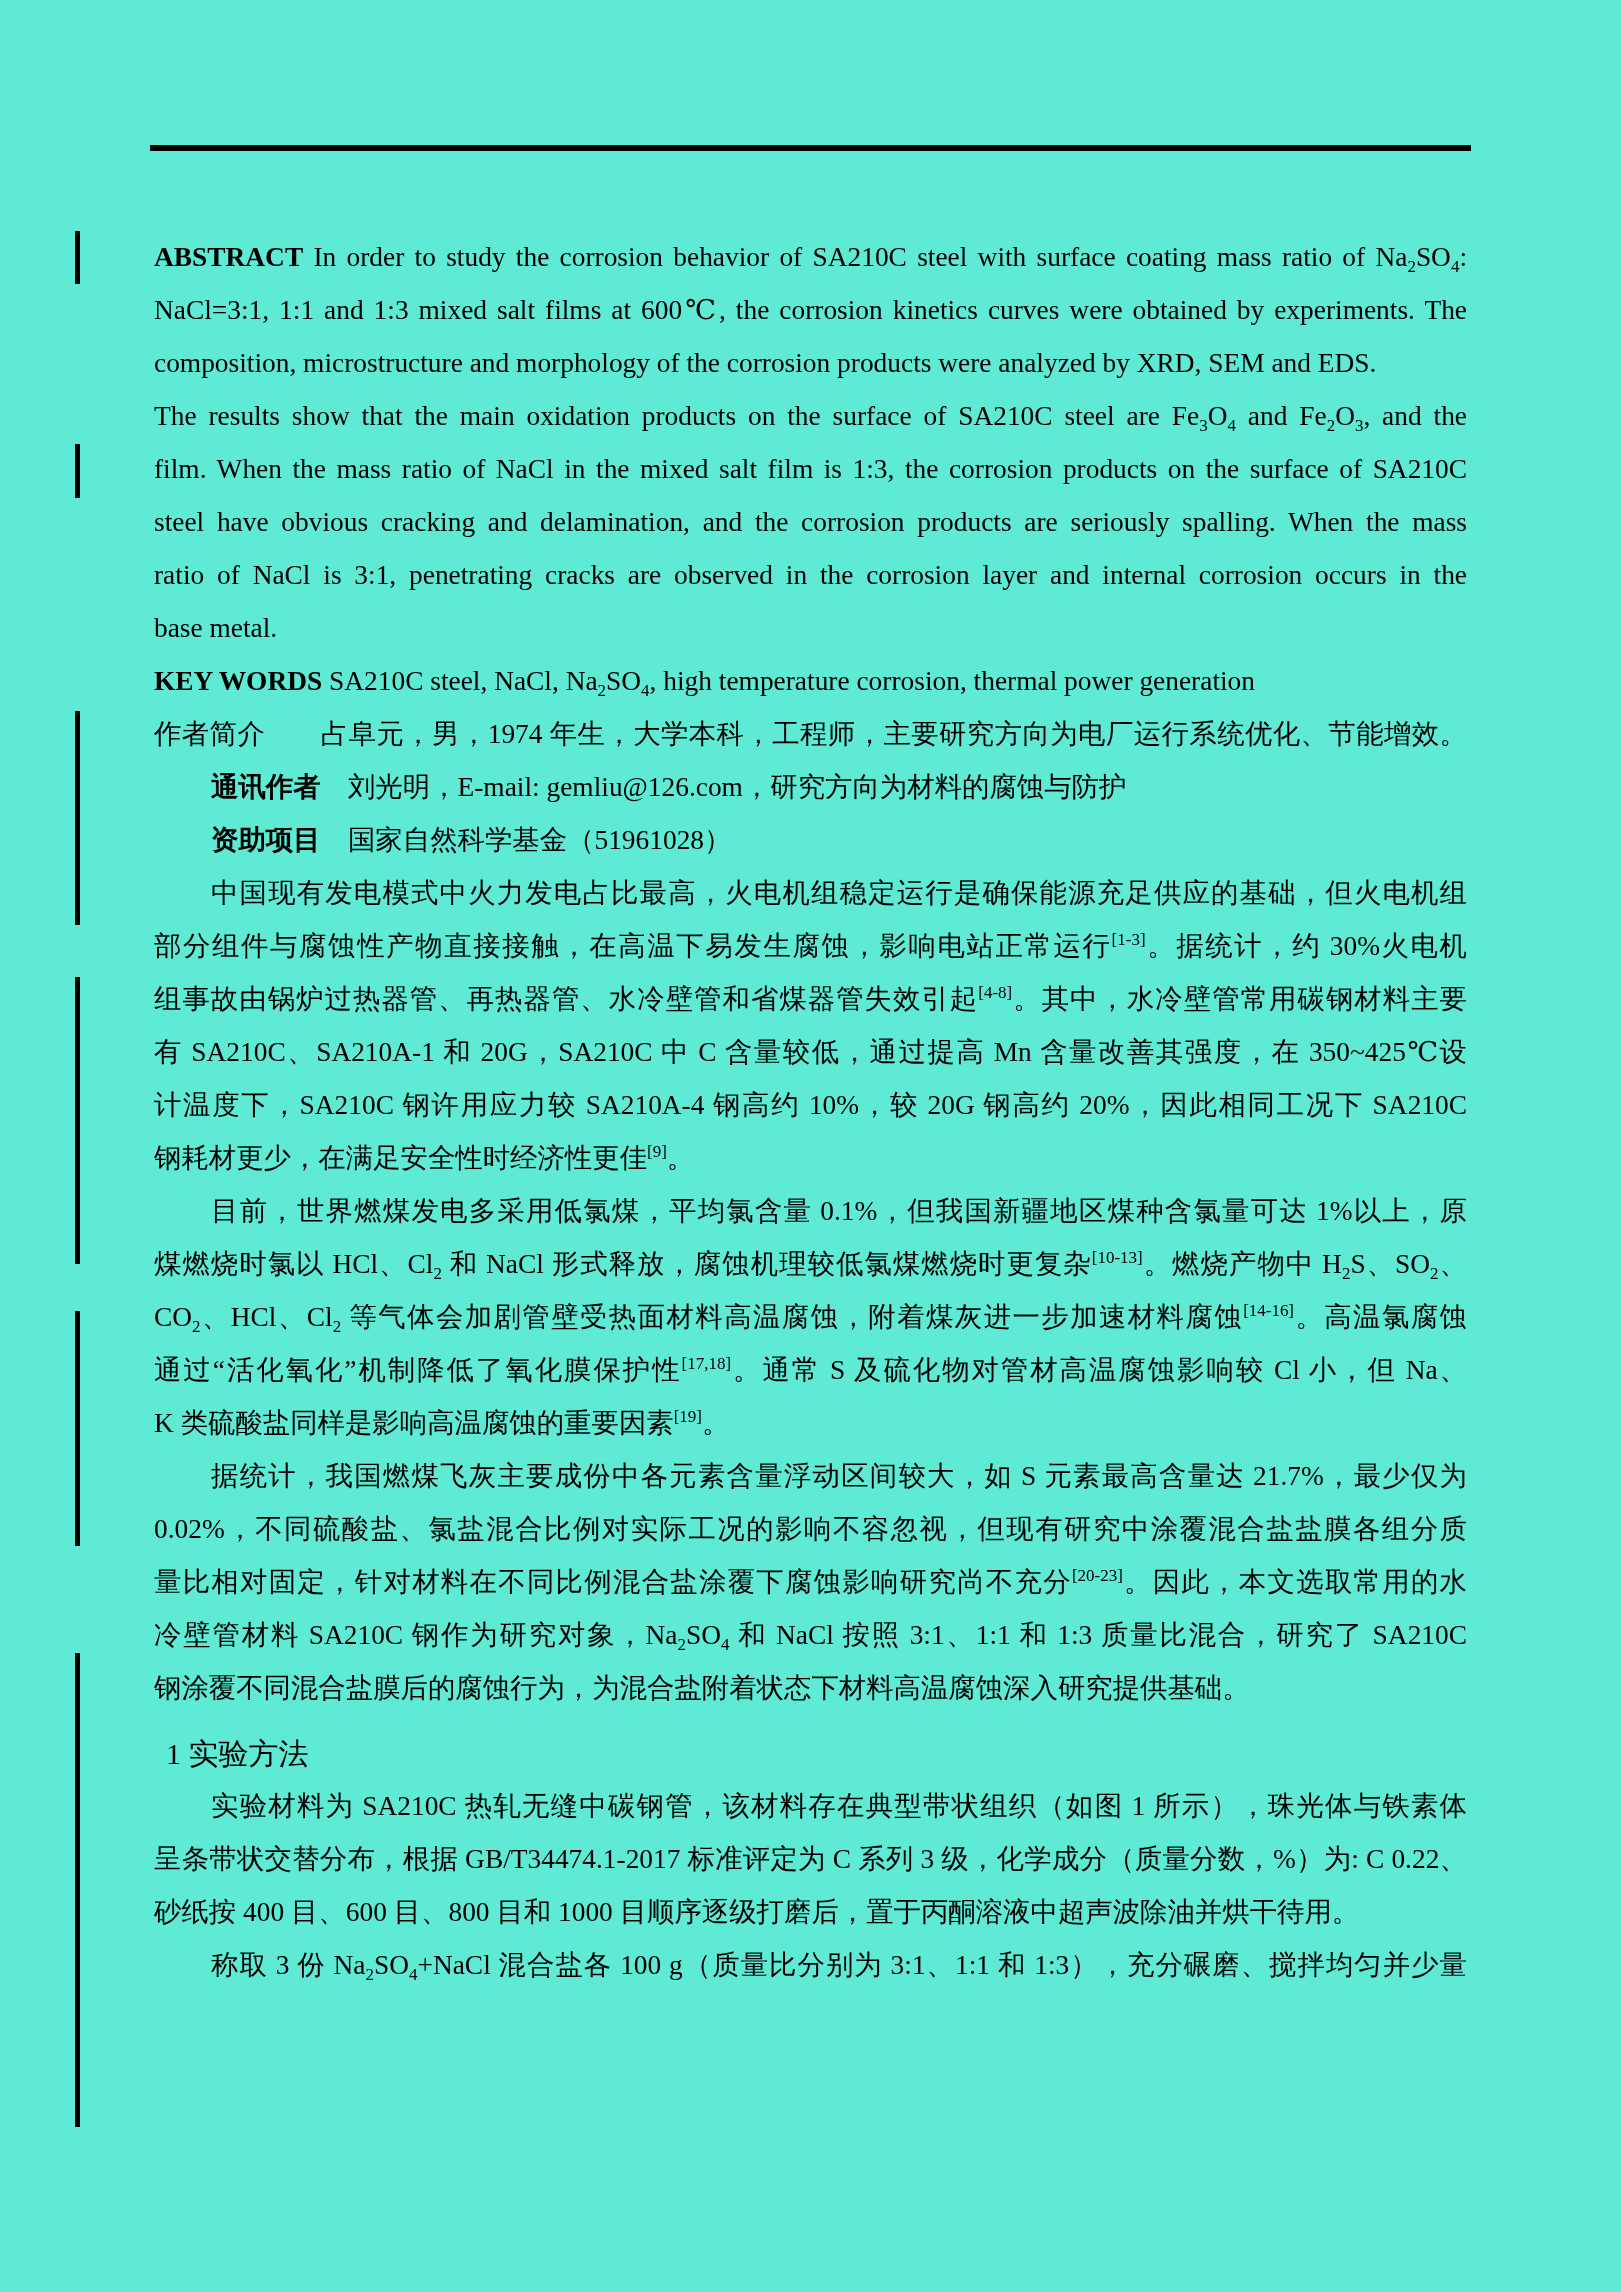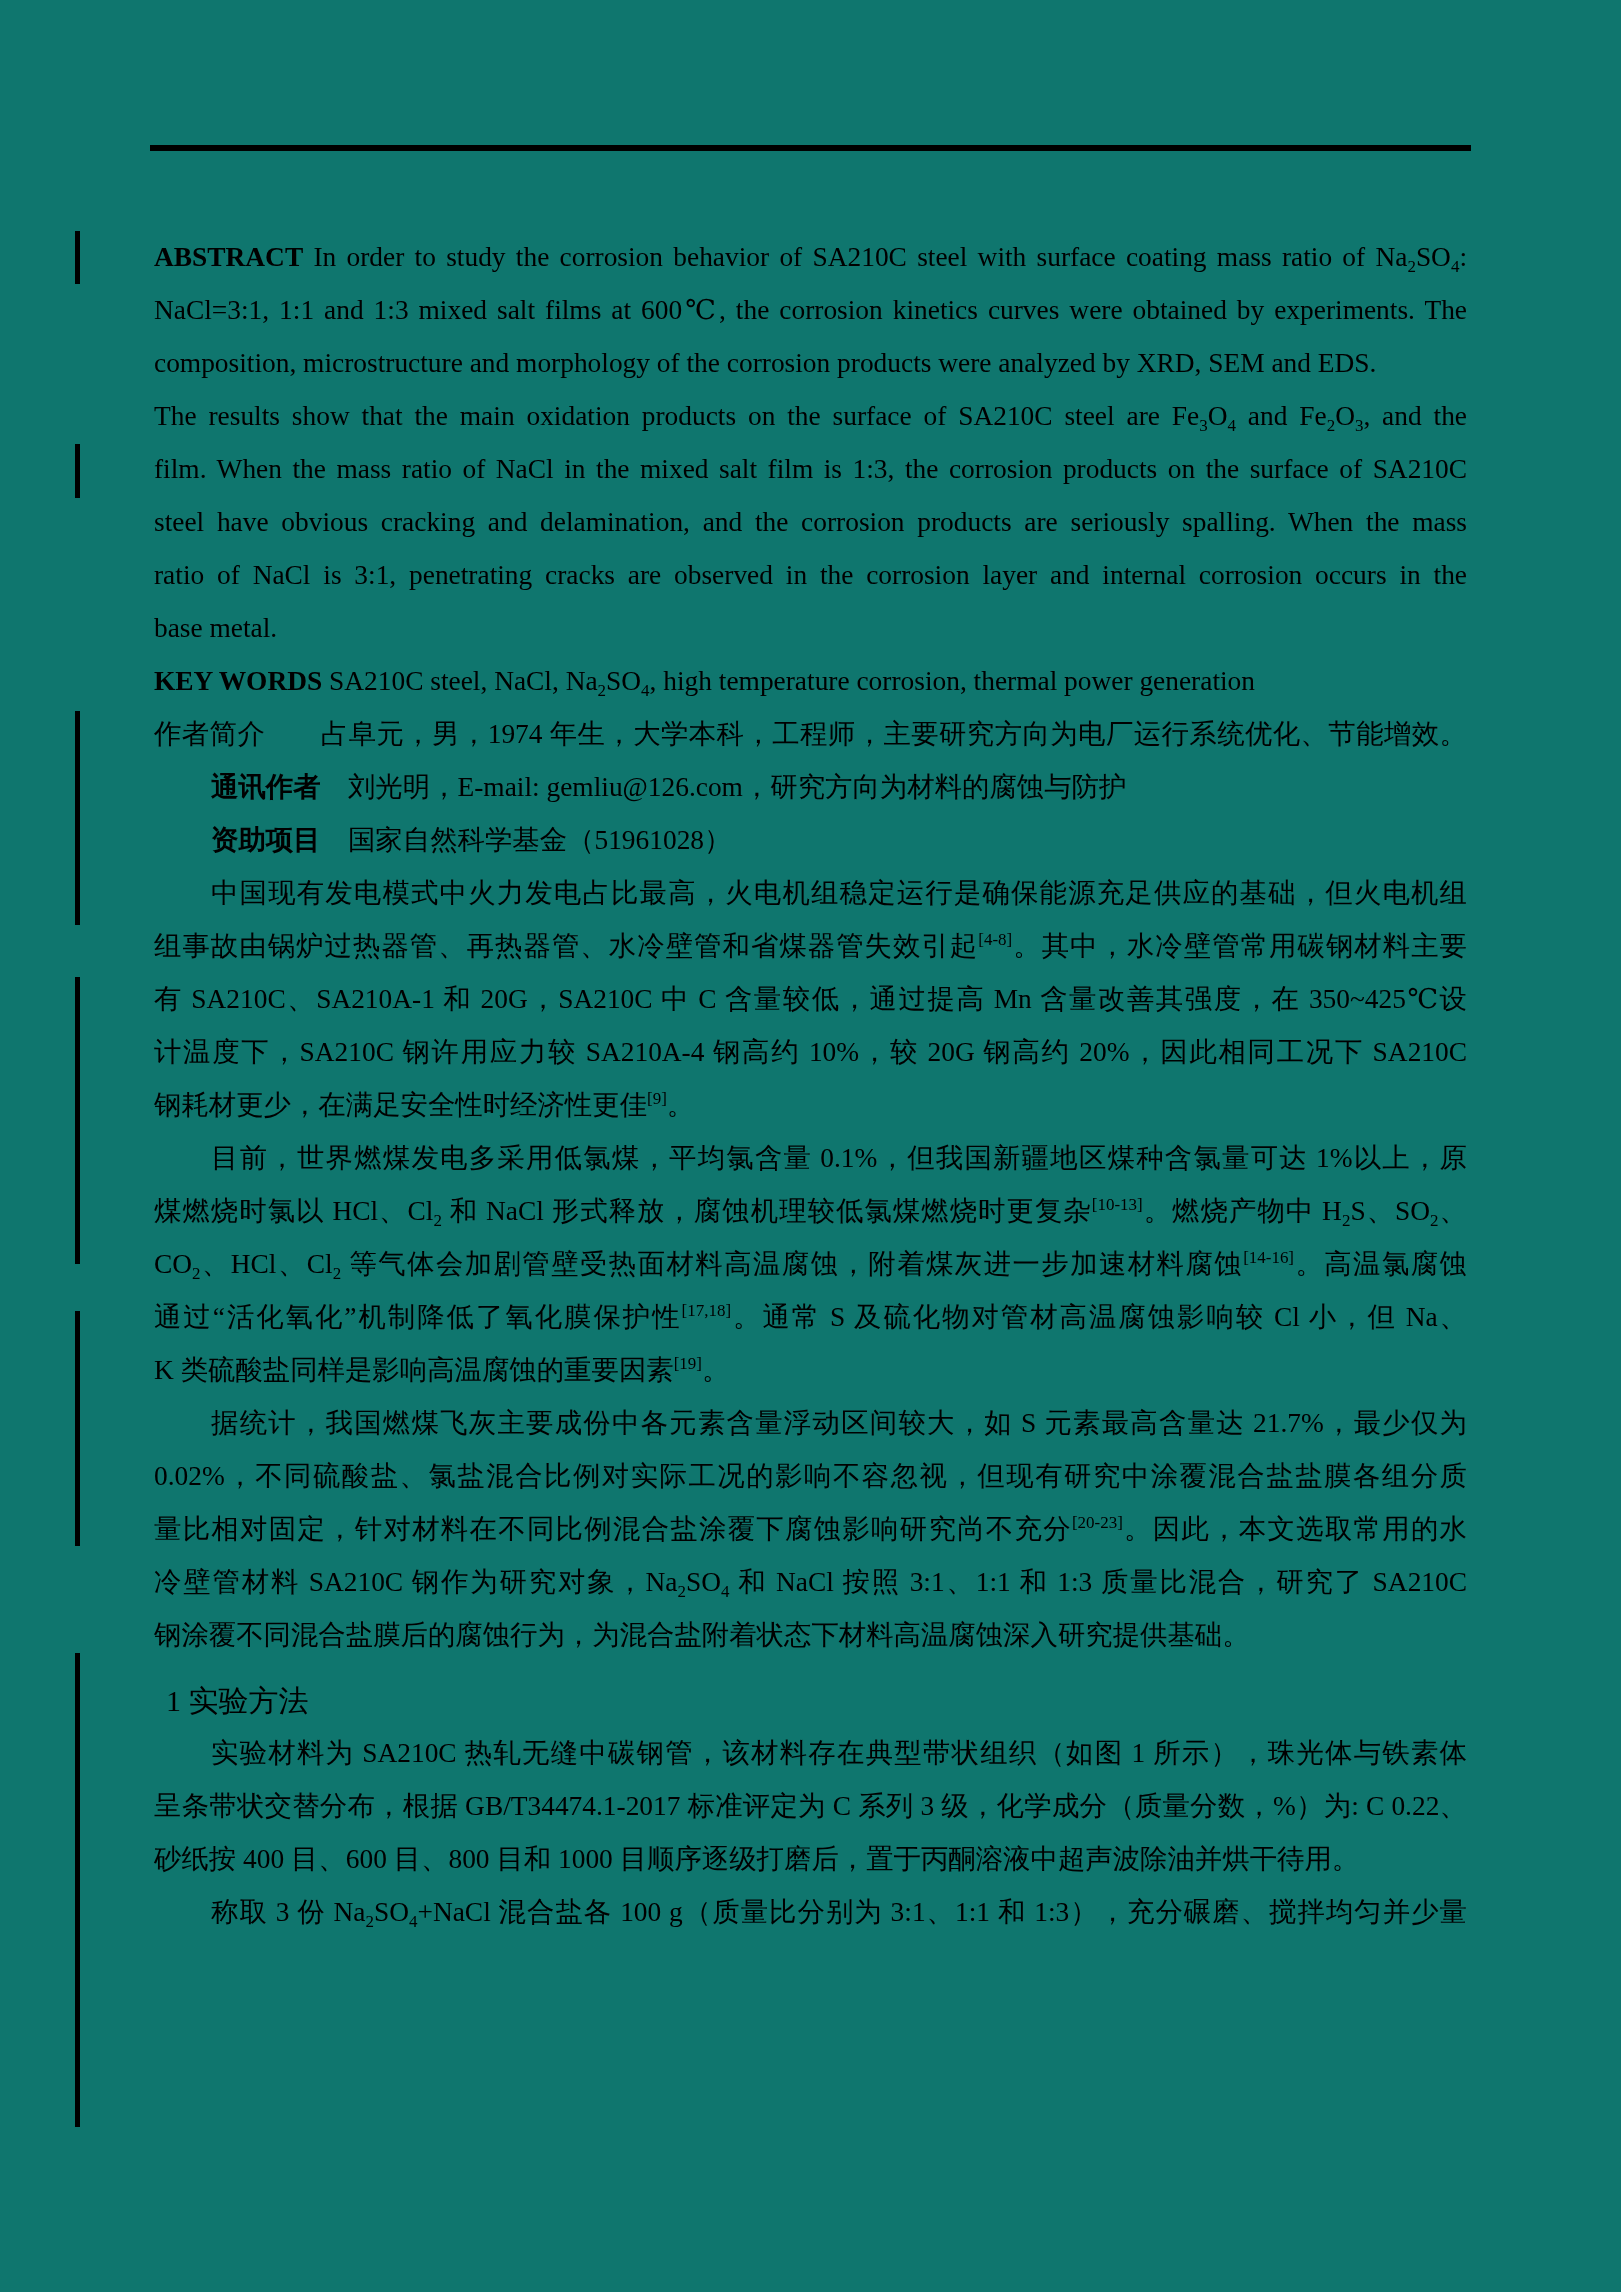--- a/index.html
+++ b/index.html
@@ -4,21 +4,21 @@
 <style>
   html, body {
     margin: 0;
     padding: 0;
     background: #888;
   }
   .page {
     position: relative;
     width: 1621px;
     height: 2293px;
-    background: #0f766e;
+    background: #5eead4;
     color: #000000;
     font-family: "Liberation Serif", "DejaVu Serif", serif;
     overflow: hidden;
   }
   .header-rule {
     position: absolute;
     left: 150px;
     top: 145px;
     width: 1321px;
     height: 5.9px;
@@ -81,20 +81,21 @@
       <div class="line full">The results show that the main oxidation products on the surface of SA210C steel are Fe<sub>3</sub>O<sub>4</sub> and Fe<sub>2</sub>O<sub>3</sub>, and the</div>
       <div class="line full">film. When the mass ratio of NaCl in the mixed salt film is 1:3, the corrosion products on the surface of SA210C</div>
       <div class="line full">steel have obvious cracking and delamination, and the corrosion products are seriously spalling. When the mass</div>
       <div class="line full">ratio of NaCl is 3:1, penetrating cracks are observed in the corrosion layer and internal corrosion occurs in the</div>
       <div class="line">base metal.</div>
       <div class="line"><b>KEY WORDS</b> SA210C steel, NaCl, Na<sub>2</sub>SO<sub>4</sub>, high temperature corrosion, thermal power generation</div>
       <div class="line full">作者简介　　占阜元，男，1974 年生，大学本科，工程师，主要研究方向为电厂运行系统优化、节能增效。</div>
       <div class="line indent"><b>通讯作者</b>　刘光明，E-mail: gemliu@126.com，研究方向为材料的腐蚀与防护</div>
       <div class="line indent"><b>资助项目</b>　国家自然科学基金（51961028）</div>
       <div class="line full indent">中国现有发电模式中火力发电占比最高，火电机组稳定运行是确保能源充足供应的基础，但火电机组</div>
+      <div class="line full">部分组件与腐蚀性产物直接接触，在高温下易发生腐蚀，影响电站正常运行<sup>[1-3]</sup>。据统计，约 30%火电机</div>
       <div class="line full">组事故由锅炉过热器管、再热器管、水冷壁管和省煤器管失效引起<sup>[4-8]</sup>。其中，水冷壁管常用碳钢材料主要</div>
       <div class="line full">有 SA210C、SA210A-1 和 20G，SA210C 中 C 含量较低，通过提高 Mn 含量改善其强度，在 350~425℃设</div>
       <div class="line full">计温度下，SA210C 钢许用应力较 SA210A-4 钢高约 10%，较 20G 钢高约 20%，因此相同工况下 SA210C</div>
       <div class="line">钢耗材更少，在满足安全性时经济性更佳<sup>[9]</sup>。</div>
       <div class="line full indent">目前，世界燃煤发电多采用低氯煤，平均氯含量 0.1%，但我国新疆地区煤种含氯量可达 1%以上，原</div>
       <div class="line full">煤燃烧时氯以 HCl、Cl<sub>2</sub> 和 NaCl 形式释放，腐蚀机理较低氯煤燃烧时更复杂<sup>[10-13]</sup>。燃烧产物中 H<sub>2</sub>S、SO<sub>2</sub>、</div>
       <div class="line full">CO<sub>2</sub>、HCl、Cl<sub>2</sub> 等气体会加剧管壁受热面材料高温腐蚀，附着煤灰进一步加速材料腐蚀<sup>[14-16]</sup>。高温氯腐蚀</div>
       <div class="line full">通过“活化氧化”机制降低了氧化膜保护性<sup>[17,18]</sup>。通常 S 及硫化物对管材高温腐蚀影响较 Cl 小，但 Na、</div>
       <div class="line">K 类硫酸盐同样是影响高温腐蚀的重要因素<sup>[19]</sup>。</div>
       <div class="line full indent">据统计，我国燃煤飞灰主要成份中各元素含量浮动区间较大，如 S 元素最高含量达 21.7%，最少仅为</div>

